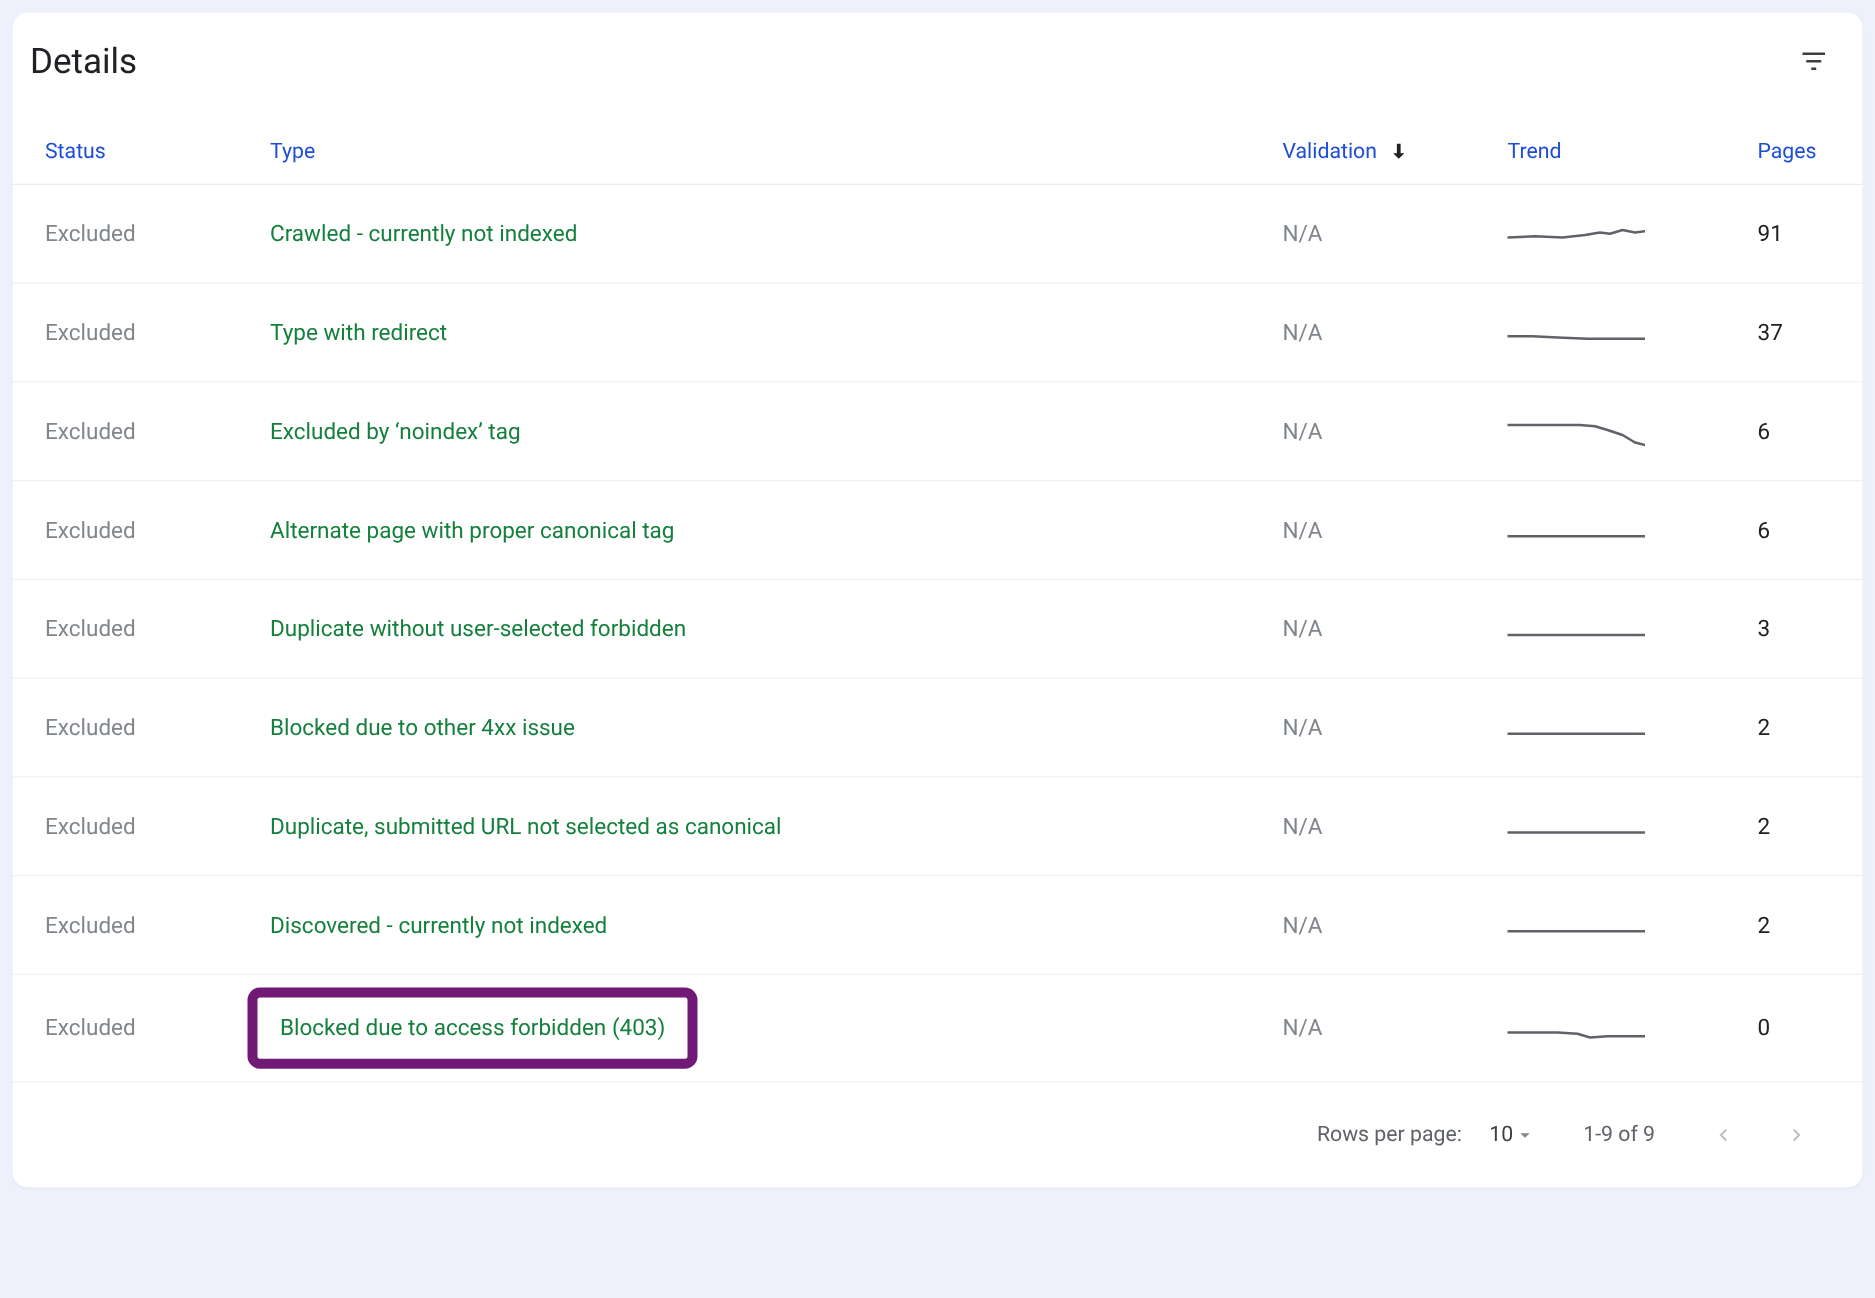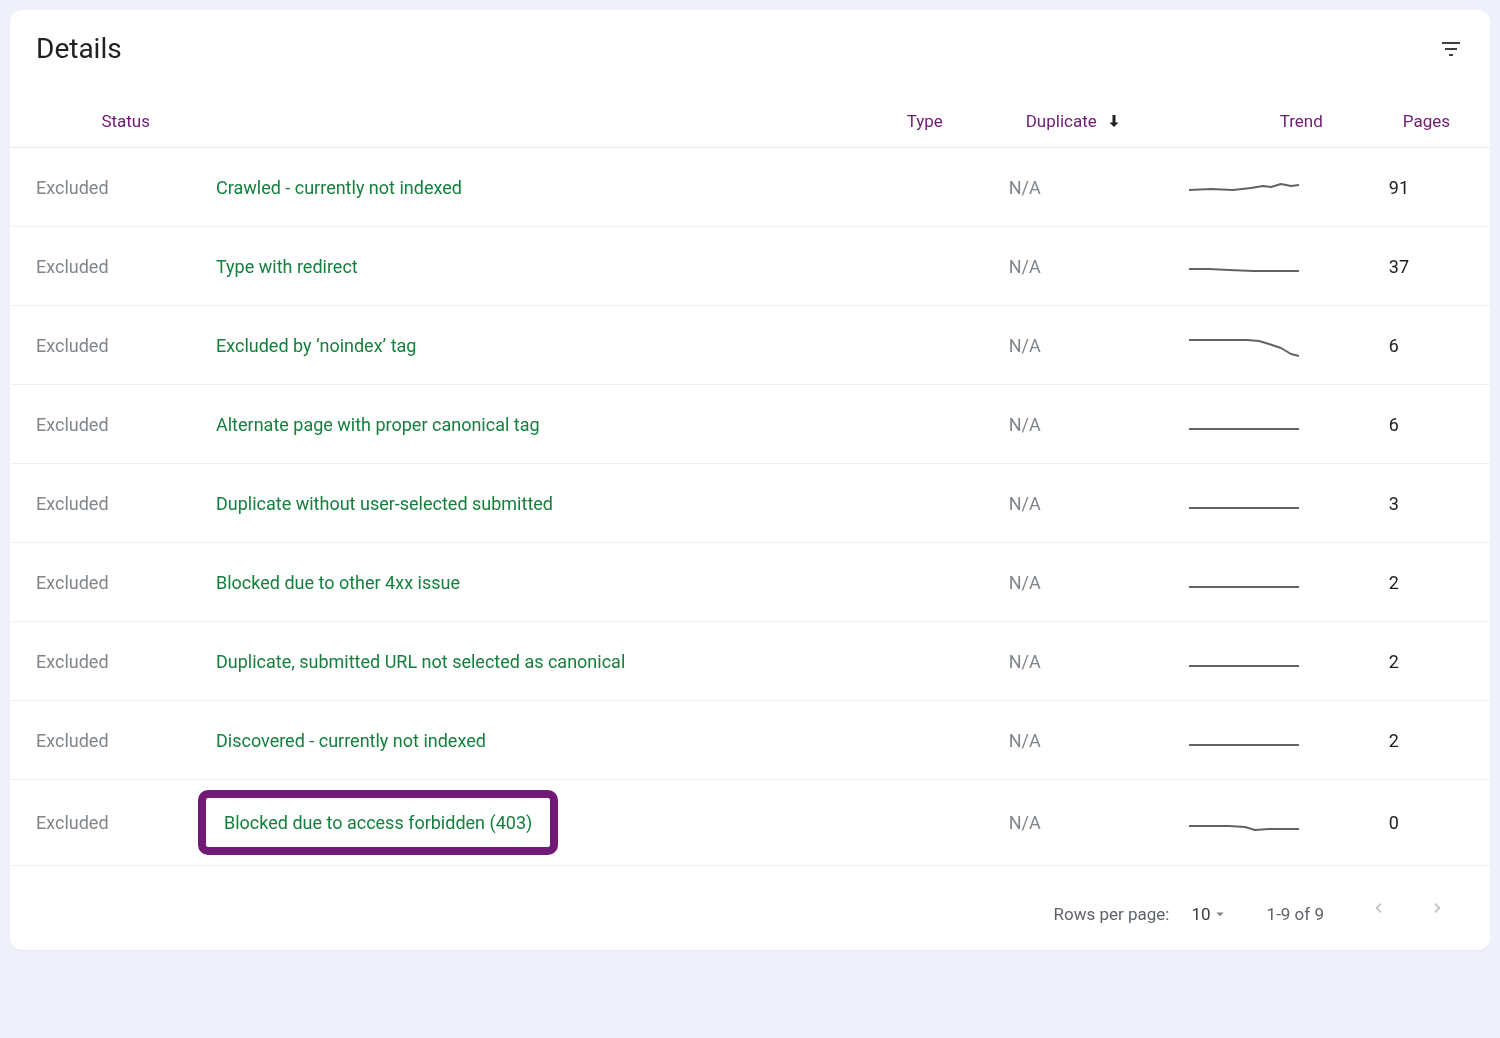--- a/index.html
+++ b/index.html
@@ -15,44 +15,44 @@
     background: #fff;
     border-radius: 12px;
     padding: 22px 0 20px 0;
     box-shadow: 0 1px 2px rgba(0,0,0,0.04);
     width: 100%;
   }
   .card-header {
     display: flex;
     justify-content: space-between;
     align-items: center;
-    padding: 0 26px 30px 26px;
+    padding: 0 26px 30px 14px;
   }
   .card-title {
     font-size: 28px;
     font-weight: 400;
     color: #202124;
   }
   .filter-icon {
     width: 26px; height: 26px;
     display: flex; align-items: center; justify-content: center;
     cursor: pointer;
   }
   .filter-icon svg { width: 24px; height: 24px; fill: #3c4043; }
 
   table.details {
     width: 100%;
     border-collapse: collapse;
   }
   table.details thead th {
-    text-align: right;
+    text-align: left;
     font-weight: 400;
     font-size: 17px;
-    color: #701a75;
-    padding: 16px 40px;
+    color: #1d4ed8;
+    padding: 16px 26px;
     border-bottom: 1px solid rgba(0,0,0,0.08);
   }
   th.col-status { width: 180px; }
   th.col-type {}
   th.col-validation { width: 180px; }
   th.col-trend { width: 200px; }
   th.col-pages { width: 110px; text-align: right; }
 
   th.sort-active {
     color: #202124;
@@ -92,21 +92,21 @@
   .highlight-box {
     display: inline-block;
     padding: 14px 18px;
     margin: -14px -18px;
     border: 8px solid #701a75;
     border-radius: 10px;
   }
 
   .pagination {
     display: flex;
-    align-items: flex-end;
+    align-items: center;
     justify-content: flex-end;
     gap: 38px;
     padding: 26px 36px 6px 26px;
     color: #5f6368;
     font-size: 17px;
   }
   .rows-per-page {
     display: flex; align-items: center; gap: 22px;
   }
   .rpp-select {
@@ -139,21 +139,21 @@
     </div>
   </div>
 
   <table class="details">
     <thead>
       <tr>
         <th class="col-status">Status</th>
         <th class="col-type">Type</th>
         <th class="col-validation sort-active">
           <span class="sort-header">
-            <span>Duplicate</span>
+            <span>Validation</span>
             <svg viewBox="0 0 24 24">
                 <path d="M12 20l-6-6h4V4h4v10h4l-6 6z"></path>
               </svg>
           </span>
         </th>
         <th class="col-trend">Trend</th>
         <th class="col-pages">Pages</th>
       </tr>
     </thead>
     <tbody id="details-body">
@@ -196,21 +196,21 @@
           <td class="cell-validation">N/A</td>
           <td class="cell-trend">
             <svg class="spark" viewBox="0 0 110 30">
               <polyline points="0,20 110,20"></polyline>
             </svg>
           </td>
           <td class="cell-pages">6</td>
         </tr>
         <tr>
           <td class="cell-status">Excluded</td>
-          <td class="cell-type">Duplicate without user-selected submitted</td>
+          <td class="cell-type">Duplicate without user-selected forbidden</td>
           <td class="cell-validation">N/A</td>
           <td class="cell-trend">
             <svg class="spark" viewBox="0 0 110 30">
               <polyline points="0,20 110,20"></polyline>
             </svg>
           </td>
           <td class="cell-pages">3</td>
         </tr>
         <tr>
           <td class="cell-status">Excluded</td>

